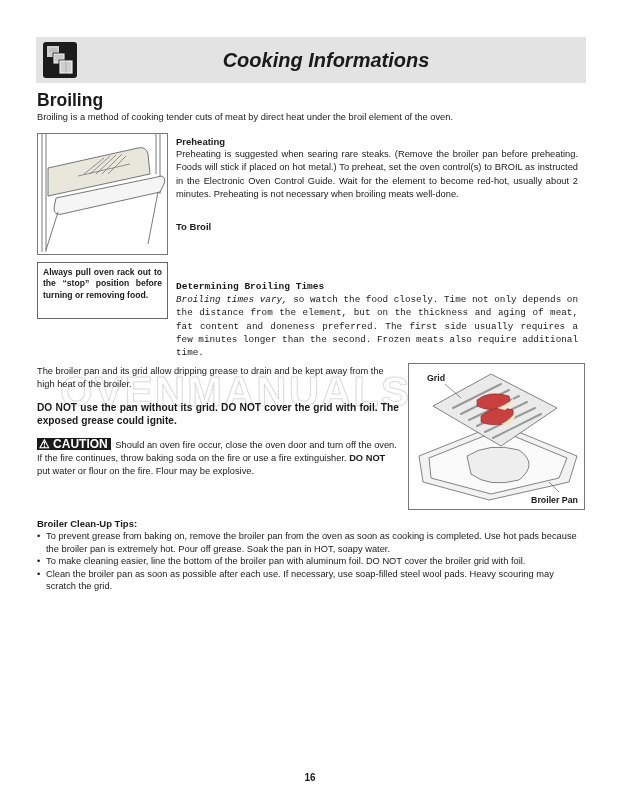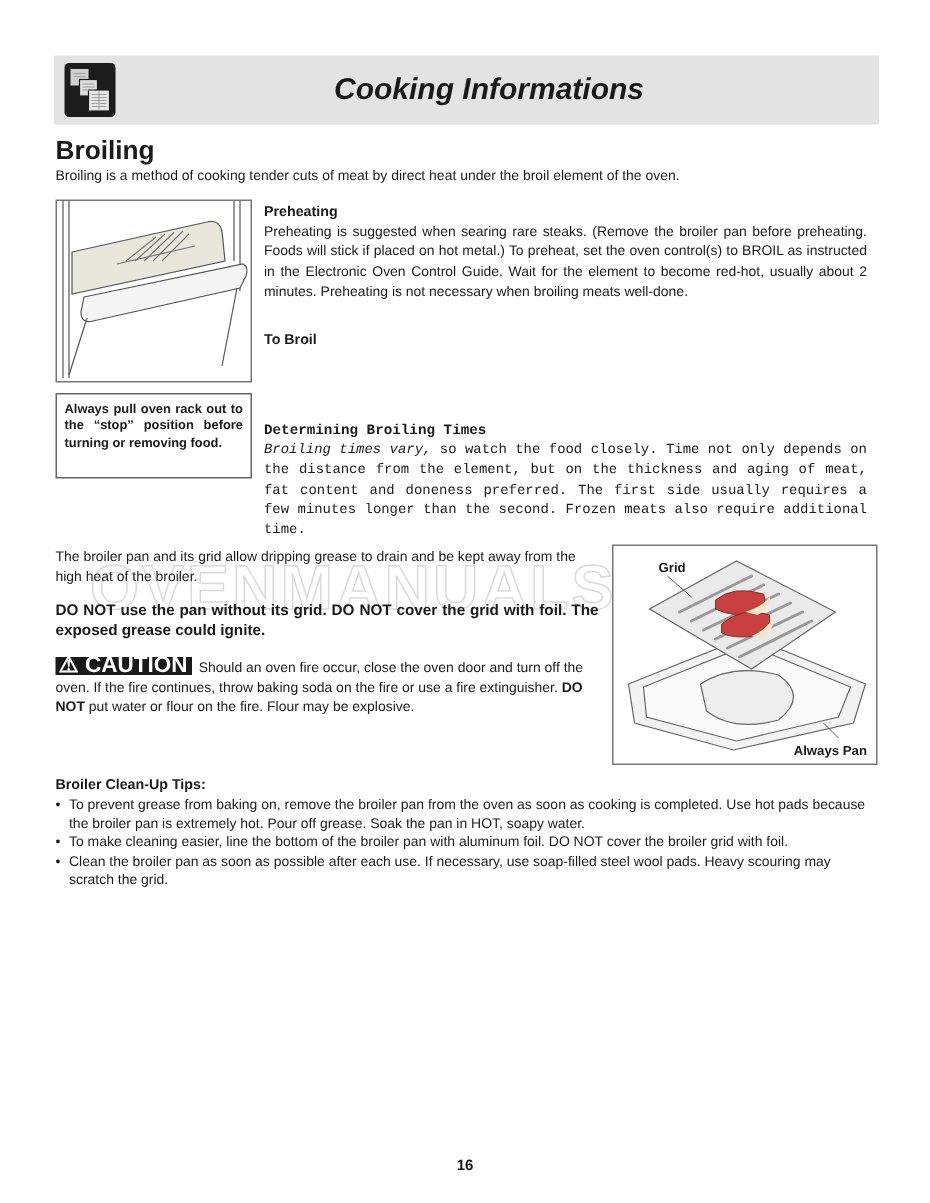--- a/index.html
+++ b/index.html
@@ -13,21 +13,21 @@
   .section-title { left: 37px; top: 90px; font-size: 17.5px; font-weight: bold; }
   .intro { left: 37px; top: 112px; font-size: 9.3px; }
   .p { font-size: 9.3px; line-height: 13.3px; text-align: justify; }
   .h { font-size: 9.5px; font-weight: bold; line-height: 13px; }
   .fig1 { left: 37px; top: 133px; width: 131px; height: 122px; border: 1px solid #777; box-sizing: border-box; background:#fff; }
   .fig1-caption { right: 8px; bottom: 4px; text-align: right; font-size: 9.3px; line-height: 12.5px; }
   .note-box { left: 37px; top: 262px; width: 131px; height: 57px; border: 1px solid #666; box-sizing: border-box;
               padding: 4px 5px; font-size: 8.6px; font-weight: bold; line-height: 11.3px; text-align: justify; }
   .col-right { left: 176px; width: 402px; }
   .fig2 { left: 408px; top: 363px; width: 177px; height: 147px; border: 1px solid #777; box-sizing: border-box; background:#fff; }
-  .caution-badge { display: inline-block; background: #1a1a1a; color: #fff; font-weight: bold; font-size: 15px;
+  .caution-badge { display: inline-block; background: #1a1a1a; color: #fff; font-weight: bold; font-size: 12px;
                    padding: 0 3px 0 2px; line-height: 12px; margin-right: 2px; }
   .bold { font-weight: bold; }
   .watermark { left: 60px; top: 368px; font-size: 42px; letter-spacing: 2px; color: transparent;
                -webkit-text-stroke: 1px rgba(150,150,150,0.35); font-weight: bold; white-space: nowrap; pointer-events:none; }
   ul.bullets { margin: 0; padding: 0; list-style: none; }
   ul.bullets li { position: relative; padding-left: 9px; font-size: 9.3px; line-height: 12.5px; }
   ul.bullets li::before { content: "•"; position: absolute; left: 0; top: 0; }
   .page-num { left: 0; width: 620px; top: 772px; text-align: center; font-size: 10px; font-weight: bold; }
   .fig-label { font-size: 8.8px; font-weight: bold; }
 </style>
@@ -129,22 +129,22 @@
     </g>
     <g fill="#f1e6c8" stroke="none">
       <path d="M88 44 Q100 40 104 34 Q106 40 96 46 Z"></path>
       <path d="M92 60 Q102 56 106 48 Q108 56 98 62 Z"></path>
     </g>
     <g stroke="#444" stroke-width="0.6">
       <line x1="36" y1="20" x2="52" y2="34"></line>
       <line x1="150" y1="128" x2="140" y2="118"></line>
     </g>
   </svg>
-  <div class="abs fig-label" style="left:30px; top:9px;">Grid</div>
-  <div class="abs fig-label" style="right:6px; bottom:4px;">Always Pan</div>
+  <div class="abs fig-label" style="left:18px; top:9px;">Grid</div>
+  <div class="abs fig-label" style="right:6px; bottom:4px;">Broiler Pan</div>
 </div>
 
 <div class="abs" style="left:37px; top:517px; width:545px;">
   <div class="h">Broiler Clean-Up Tips:</div>
   <ul class="bullets">
     <li>To prevent grease from baking on, remove the broiler pan from the oven as soon as cooking is completed. Use hot pads because the broiler pan is extremely hot. Pour off grease. Soak the pan in HOT, soapy water.</li>
     <li>To make cleaning easier, line the bottom of the broiler pan with aluminum foil. DO NOT cover the broiler grid with foil.</li>
     <li>Clean the broiler pan as soon as possible after each use. If necessary, use soap-filled steel wool pads. Heavy scouring may scratch the grid.</li>
   </ul>
 </div>

